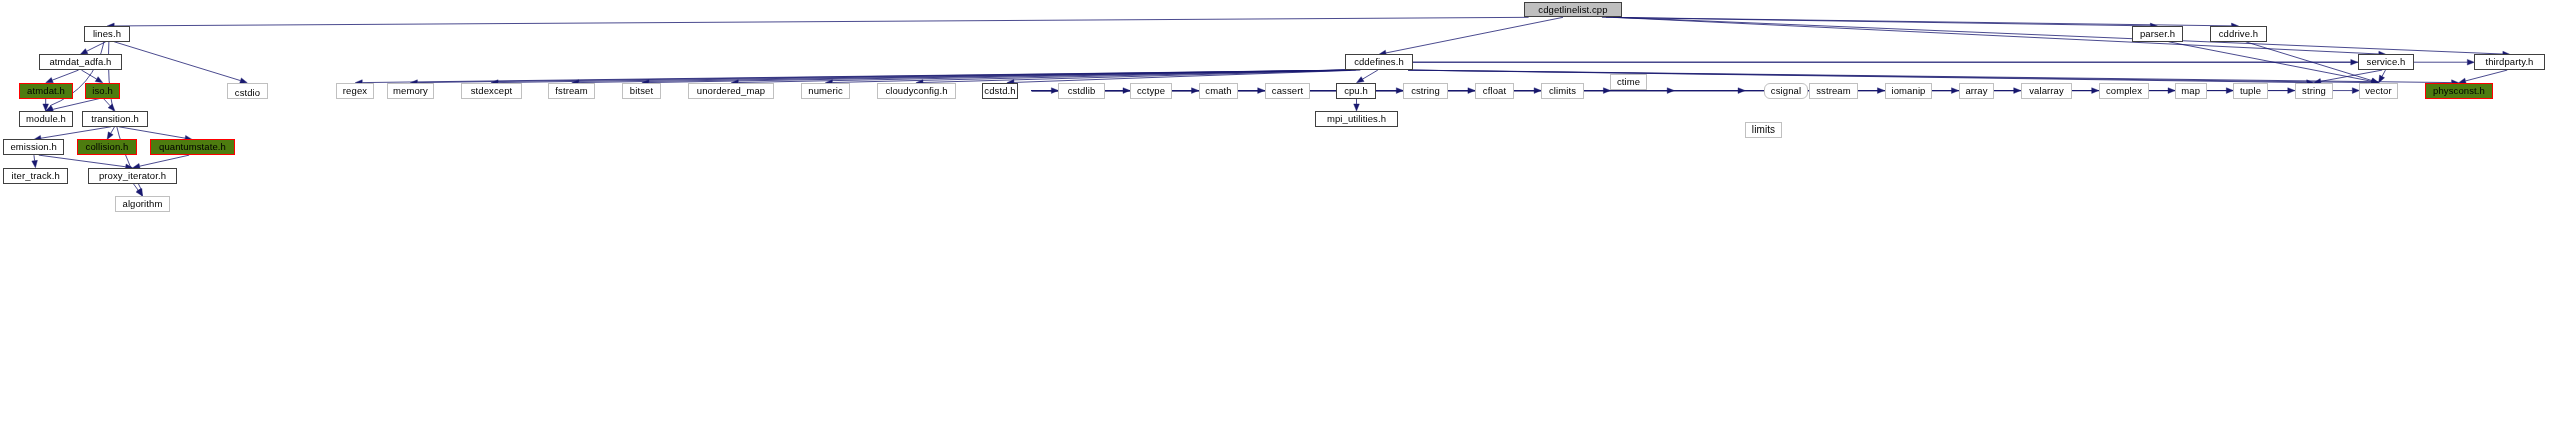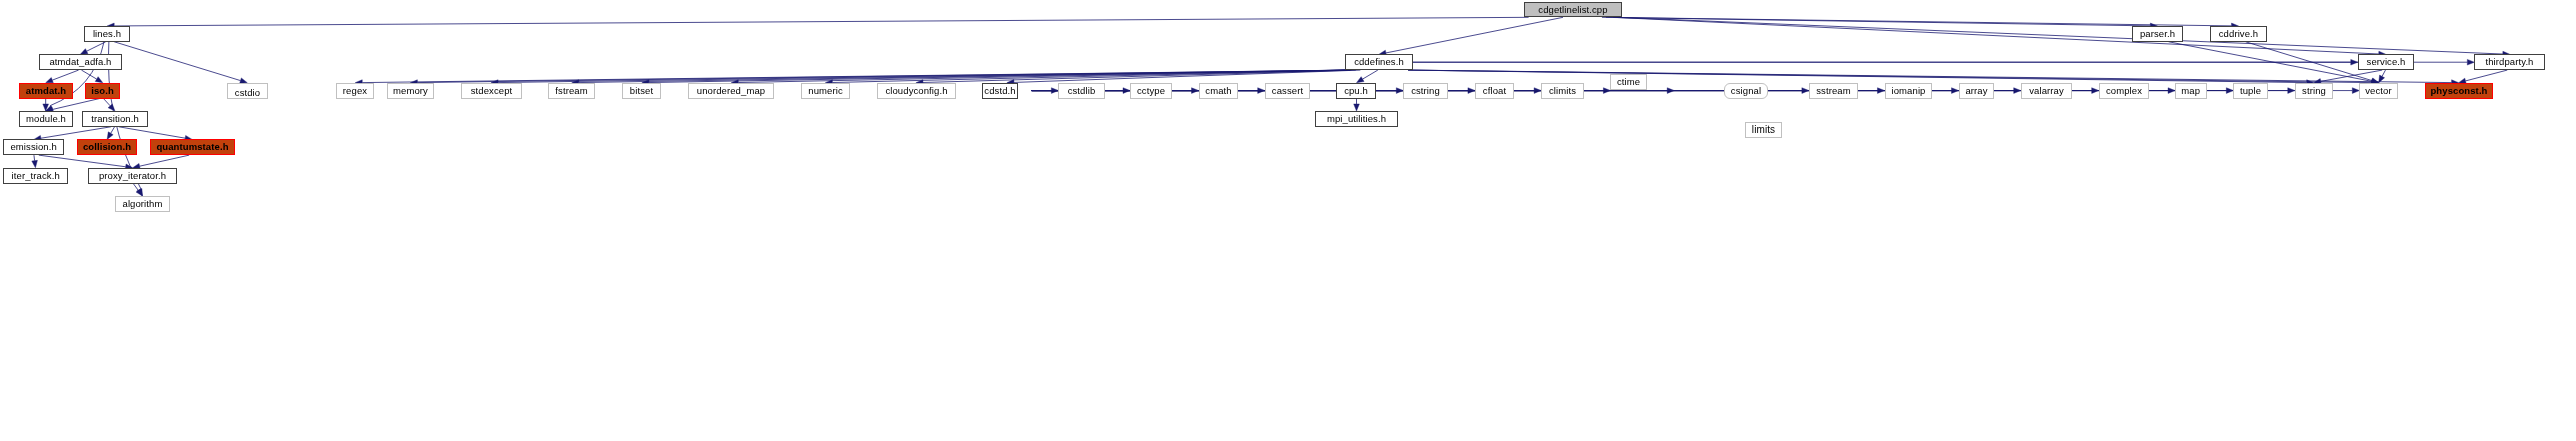--- a/index.html
+++ b/index.html
@@ -41,24 +41,23 @@
     background: #bfbfbf;
     border: 0.8px solid #404040;
     color: #000000;
   }
   .n-local {          
     background: #ffffff;
     border: 0.8px solid #404040;
     color: #000000;
   }
   .n-redlink {        
-    background: #c2410c;
+    background: #4d7c0f;
     border: 0.8px solid #ff0000;
     color: #000000;
-    font-weight: bold;
   }
   .n-system {         
     background: #ffffff;
     border: 0.8px solid #c0c0c0;
     color: #000000;
   }
 </style>
 </head>
 <body>
 
@@ -269,21 +268,21 @@
     </div>
     <div class="gnode n-system" style="left: 1475px; top: 83px; width: 39px; height: 15.8px; font-size: 9.5px;">
       <span>cfloat</span>
     </div>
     <div class="gnode n-system" style="left: 1541px; top: 83px; width: 43px; height: 15.8px; font-size: 9.5px;">
       <span>climits</span>
     </div>
     <div class="gnode n-system" style="left: 1610px; top: 74px; width: 37px; height: 15.8px; font-size: 9.5px;">
       <span>ctime</span>
     </div>
-    <div class="gnode n-system" style="left: 1724px; top: 83px; width: 44px; height: 15.8px; font-size: 9.5px; border-radius: 6px;">
+    <div class="gnode n-system" style="left: 1764px; top: 83px; width: 44px; height: 15.8px; font-size: 9.5px; border-radius: 6px;">
       <span>csignal</span>
     </div>
     <div class="gnode n-system" style="left: 1745px; top: 83px; width: 37px; height: 15.8px; font-size: 10px; margin-top: 39px;">
       <span>limits</span>
     </div>
     <div class="gnode n-system" style="left: 1809px; top: 83px; width: 49px; height: 15.8px; font-size: 9.5px;">
       <span>sstream</span>
     </div>
     <div class="gnode n-system" style="left: 1885px; top: 83px; width: 47px; height: 15.8px; font-size: 9.5px;">
       <span>iomanip</span>

